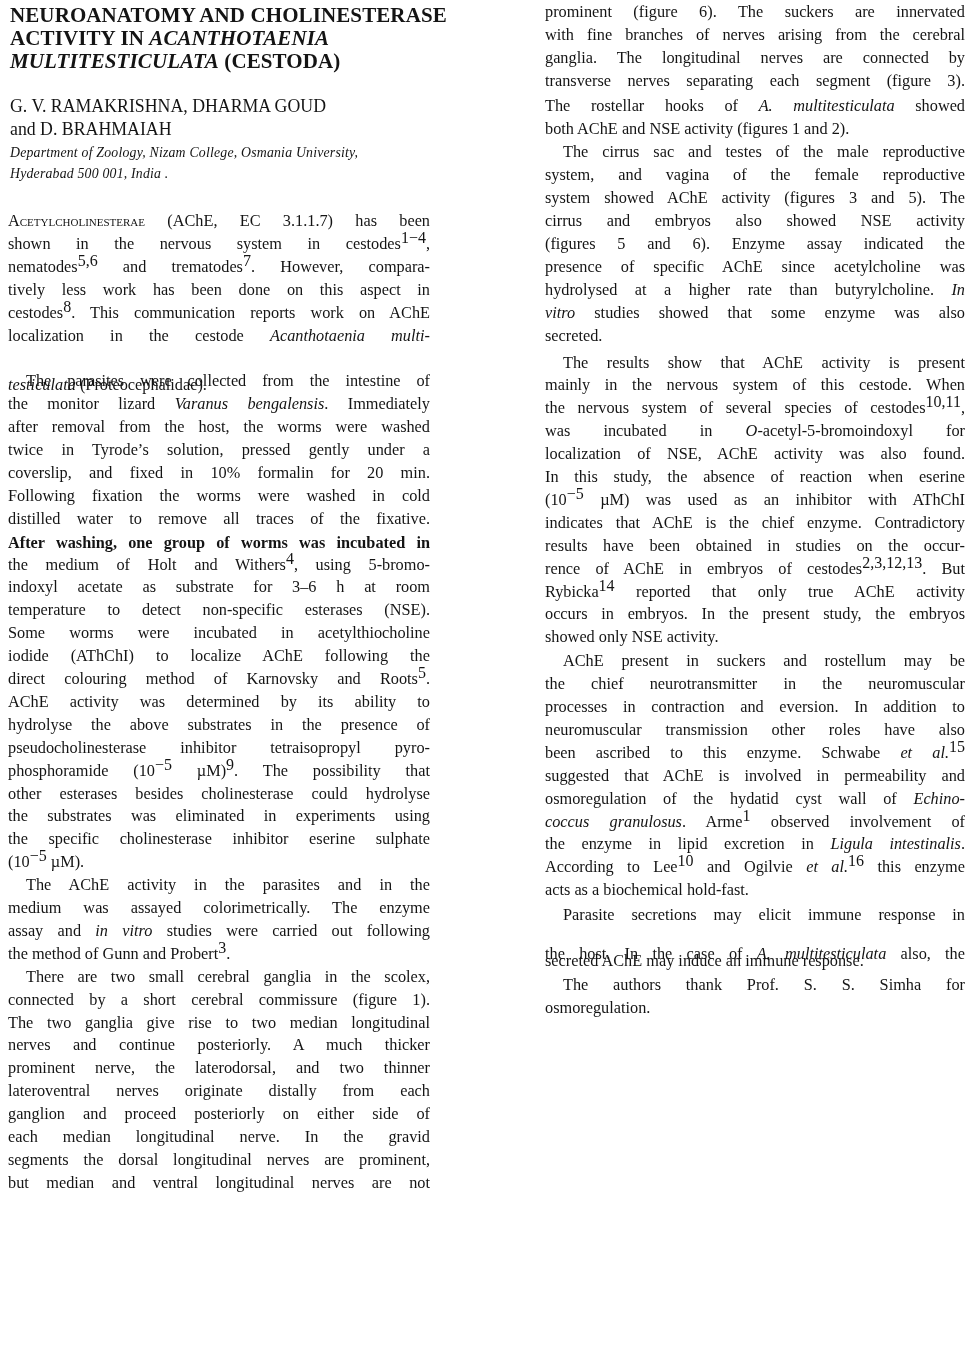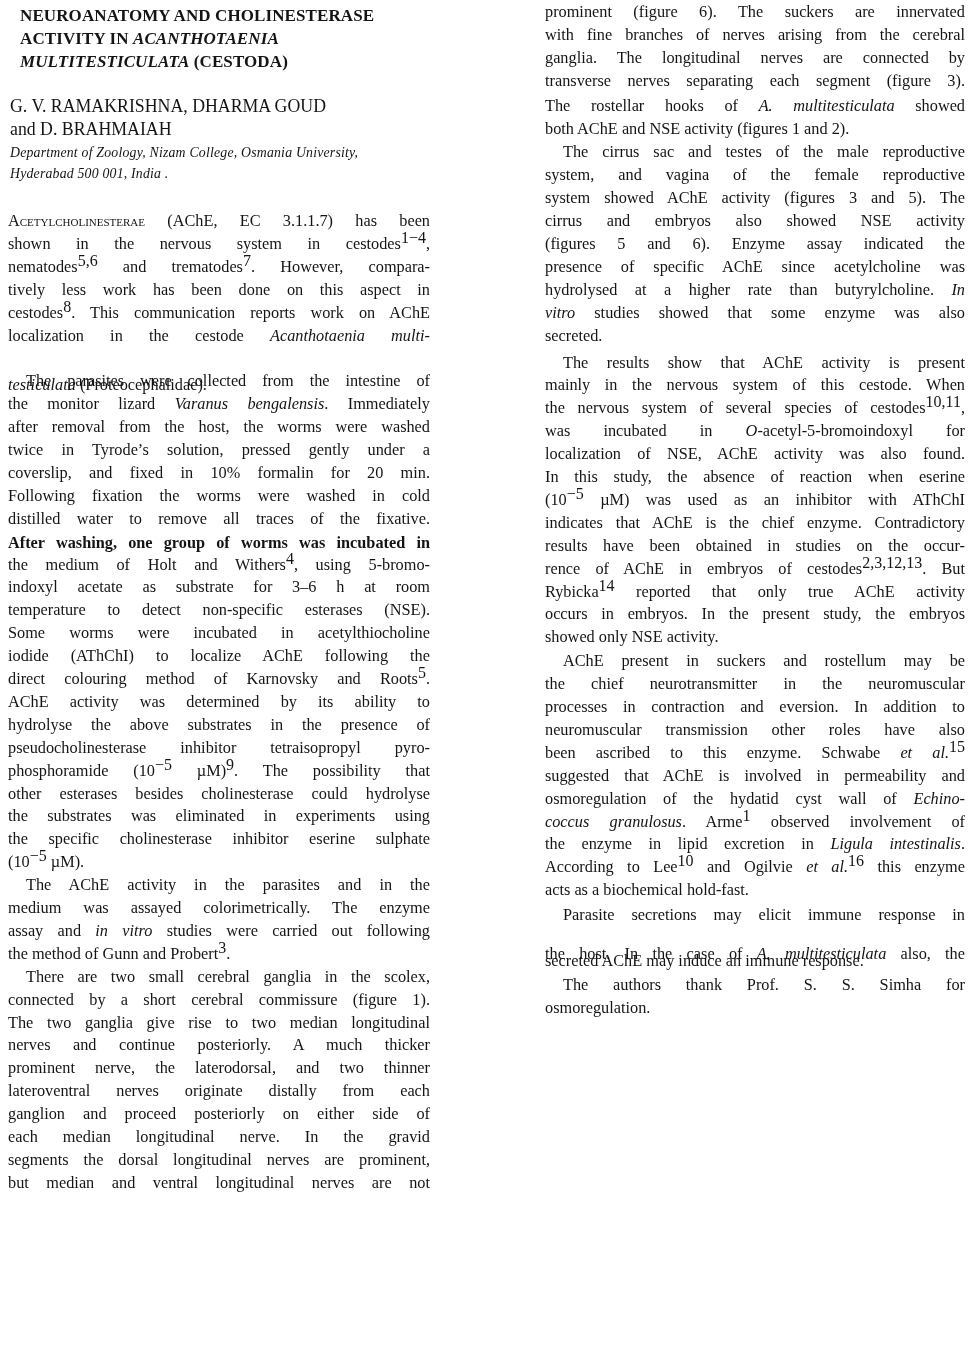--- a/index.html
+++ b/index.html
@@ -1,21 +1,21 @@
 <!DOCTYPE html>
 <html><head>
 <meta charset="utf-8">
 <style>
   html, body { margin: 0; padding: 0; background: #ffffff; }
   body { width: 975px; height: 1350px; position: relative; overflow: hidden;
          font-family: "Liberation Serif", "DejaVu Serif", serif; color: #141414; }
   .col { position: absolute; top: 0; }
   #left { left: 8px; width: 422px; }
   #right { left: 545px; width: 420px; }
-  .title { position: absolute; left: 12px; font-family: "Liberation Serif", serif; font-weight: bold; font-size: 17px; line-height: 23px; letter-spacing: 0.1px; white-space: nowrap; }
+  .title { position: absolute; left: 2px; font-family: "Liberation Serif", serif; font-weight: bold; font-size: 21px; line-height: 23px; letter-spacing: 0.1px; white-space: nowrap; }
   .title i { font-style: italic; }
   .authors { position: absolute; left: 2px; font-size: 17.8px; line-height: 23px; white-space: nowrap; }
   .affil { position: absolute; left: 2px; font-size: 13.8px; font-style: italic; line-height: 20px; white-space: nowrap; letter-spacing: 0.2px; }
   .ln { position: absolute; left: 0; width: 422px; font-size: 16.3px; line-height: 23px; height: 23px; white-space: nowrap; text-align: justify; text-align-last: justify; }
   #right .ln { width: 420px; }
   .ln.last { text-align-last: left; }
   .ln.ind { text-indent: 18px; }
   .ln i { font-style: italic; }
   .ln sup { font-size: 16px; line-height: 0; vertical-align: 6px; }
   .sc { font-variant: small-caps; }

